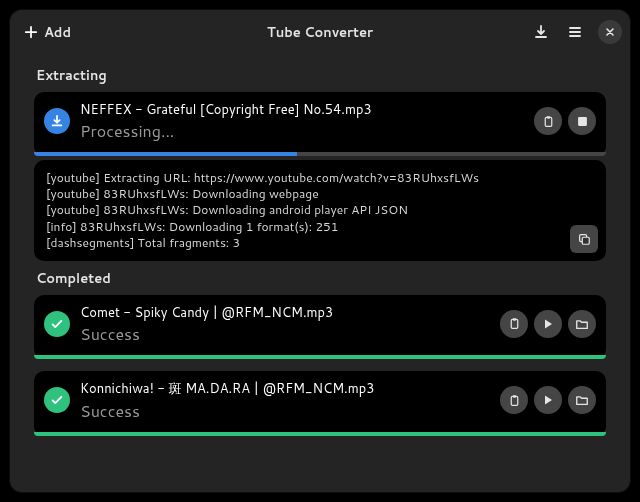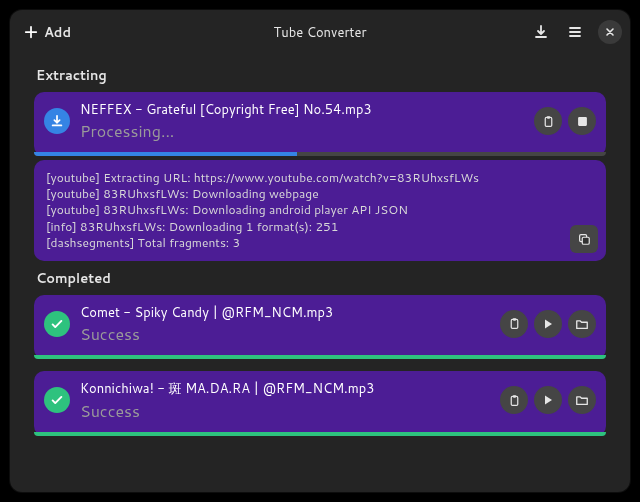--- a/index.html
+++ b/index.html
@@ -27,21 +27,21 @@
     display: flex;
     align-items: center;
     padding: 0 8px;
     gap: 4px;
     position: relative;
   }
   .headerbar .title {
     position: absolute;
     left: 0; right: 0;
     text-align: center;
-    font-weight: 400;
+    font-weight: 700;
     font-size: 13px;
     pointer-events: none;
   }
   .hbtn {
     width: 30px; height: 30px;
     border-radius: 6px;
     display: inline-flex;
     align-items: center;
     justify-content: center;
     background: transparent;
@@ -73,21 +73,21 @@
     padding: 4px 24px 16px 24px;
     overflow-y: auto;
   }
   .section-head {
     font-weight: 700;
     font-size: 13px;
     margin: 8px 0 8px 0;
     padding-left: 2px;
   }
   .card, .logcard {
-    background: #4c1d95;
+    background: #000000;
     border-radius: 10px;
     margin-bottom: 4px;
     position: relative;
   }
   .row {
     display: flex;
     align-items: center;
     padding: 8px 10px 4px 10px;
     gap: 10px;
   }

